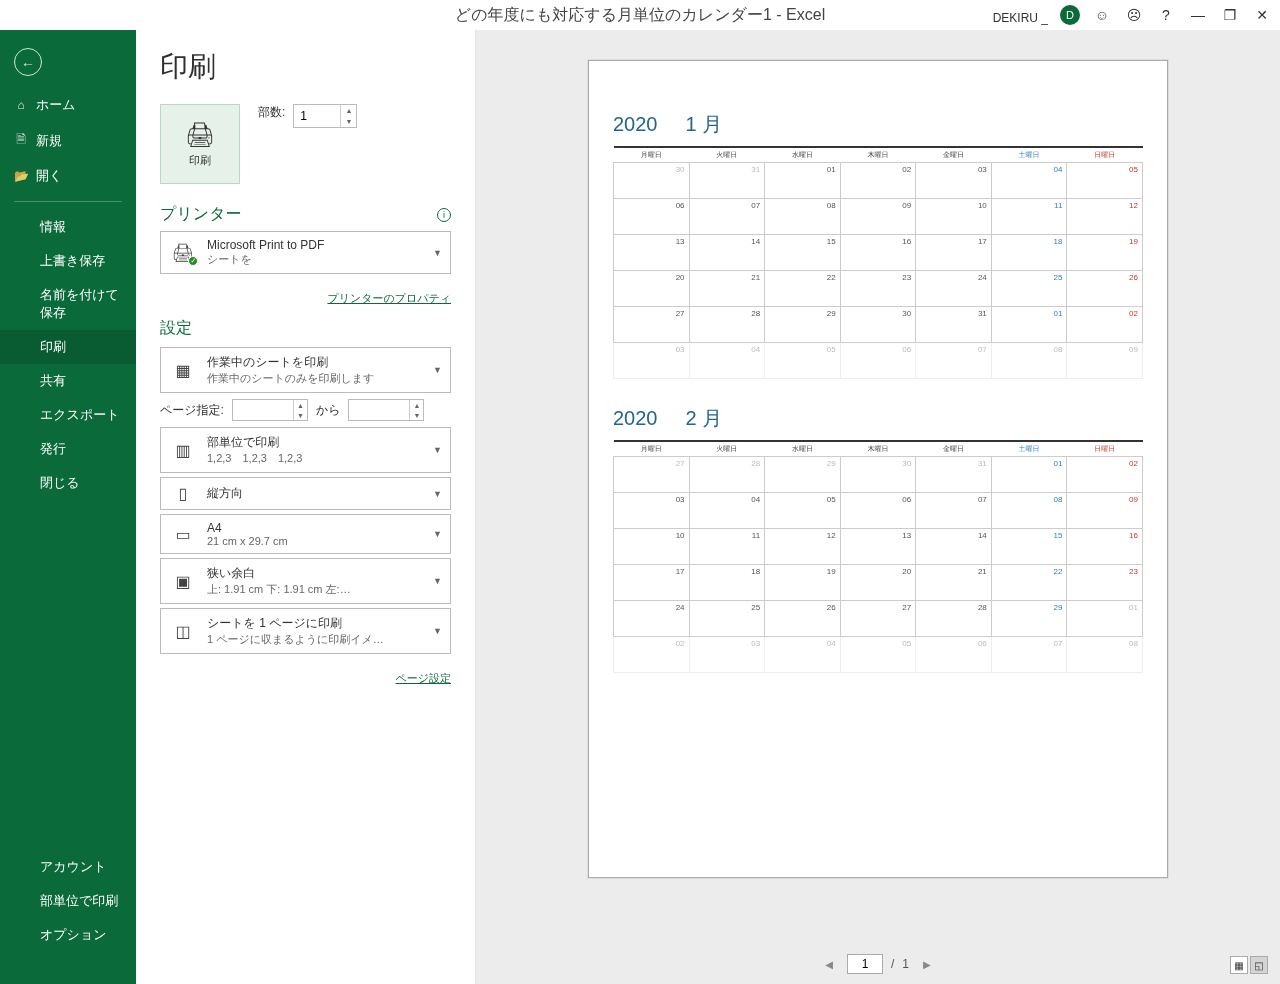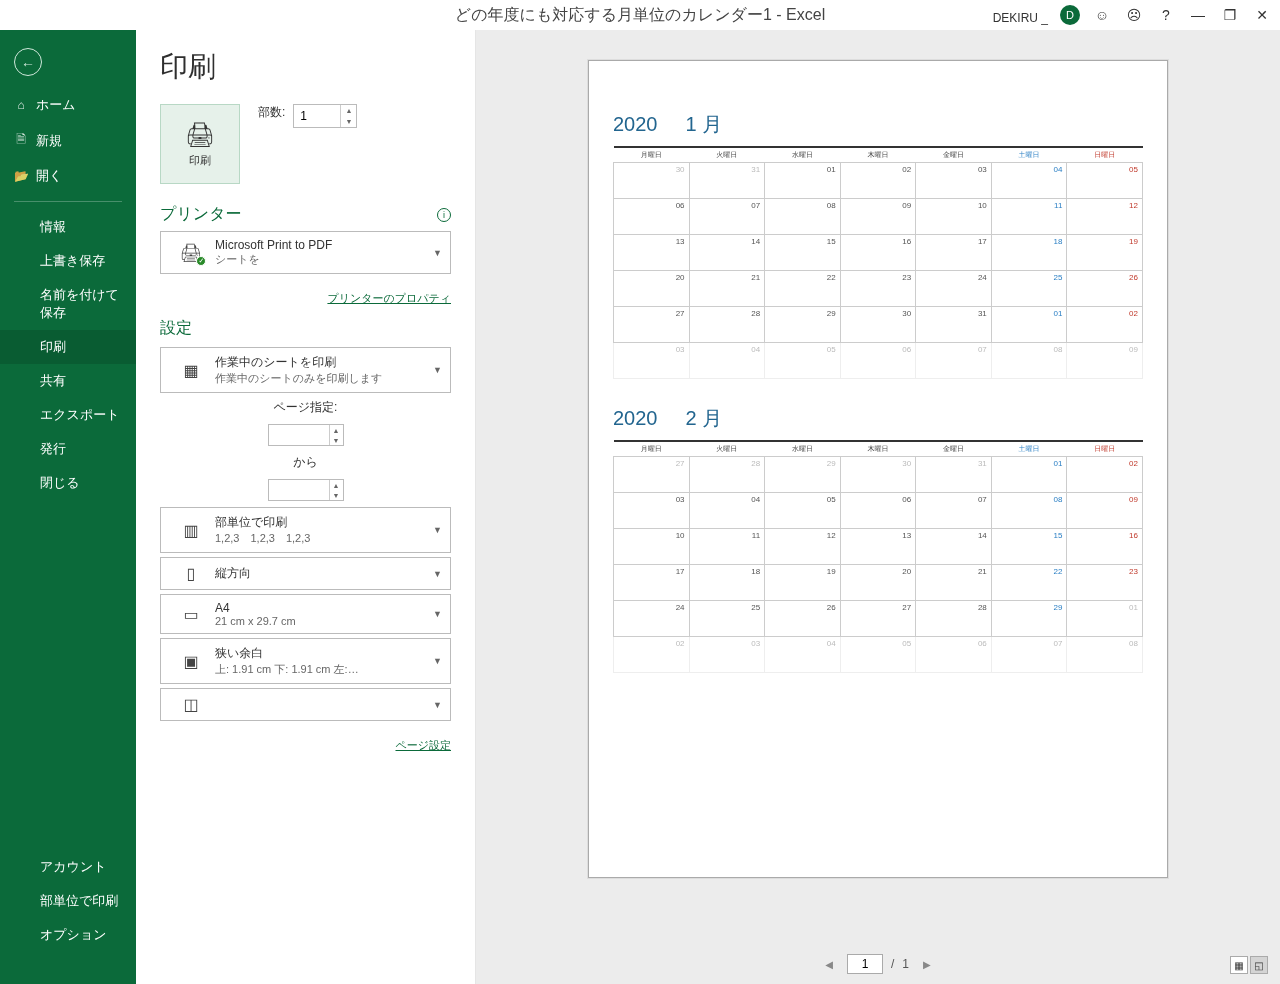--- a/index.html
+++ b/index.html
@@ -36,28 +36,28 @@
 .print-btn .lbl { font-size: 11px; }
 .copies { display: flex; align-items: flex-start; gap: 8px; }
 .copies-label { font-size: 12px; }
 .copies-input { width: 64px; height: 24px; border: 1px solid #bbb; display: flex; align-items: center; }
 .copies-input input { width: 46px; border: none; padding: 0 6px; font-size: 12px; outline: none; }
 .copies-input .spinner { width: 16px; display: flex; flex-direction: column; font-size: 7px; color: #666; }
 .copies-input .spinner div { height: 11px; display:flex; align-items:center; justify-content:center; border-left: 1px solid #ccc; }
 
 .section-heading { color: #0b6a3a; font-size: 16px; margin-top: 20px; margin-bottom: 6px; font-weight: 400; display:flex; align-items:center; justify-content:space-between;}
 .section-heading .info { width:14px; height:14px; border:1px solid #0b6a3a; border-radius:50%; font-size:9px; display:flex; align-items:center; justify-content:center; color:#0b6a3a;}
-.setting-box { border: 1px solid #bbb; background: #fff; display: flex; align-items: center; padding: 6px 16px; gap: 10px; margin-bottom: 4px; position: relative; }
+.setting-box { border: 1px solid #bbb; background: #fff; display: flex; align-items: center; padding: 6px 8px; gap: 10px; margin-bottom: 4px; position: relative; }
 .setting-box .iconcell { width: 28px; display:flex; justify-content:center; align-items:center; font-size:16px; color:#444; }
 .setting-box .textcell { flex: 1; min-width: 0; }
 .setting-box .textcell .t1 { font-size: 12px; color: #333; white-space:nowrap; overflow:hidden; text-overflow:ellipsis;}
 .setting-box .textcell .t2 { font-size: 11px; color: #666; white-space:nowrap; overflow:hidden; text-overflow:ellipsis;}
 .setting-box .dd { position:absolute; right:8px; color:#666; font-size:9px; }
 .link-right { display:block; text-align:right; font-size:11px; color:#0b6a3a; text-decoration:underline; margin-bottom:12px;margin-top:17px; }
-.page-range-row { display:flex; align-items:center; gap:8px; margin:6px 0; font-size:12px;flex-direction:column; }
+.page-range-row { display:flex; align-items:center; gap:8px; margin:6px 0; font-size:12px; }
 .page-range-row .smallinput { width: 76px; height: 22px; border: 1px solid #bbb; display:flex; }
 .page-range-row .smallinput input { flex:1; border:none; font-size:11px; padding:0 4px; outline:none; width: 50px;}
 .page-range-row .smallinput .sp { width:14px; display:flex; flex-direction:column; font-size:7px; color:#666;}
 .page-range-row .smallinput .sp div { flex:1; display:flex; align-items:center; justify-content:center; border-left:1px solid #ccc;}
 .settings-heading-plain { color:#0b6a3a; font-size:16px; margin-top:8px; margin-bottom:8px; font-weight:400;}
 
 
 .preview-pane { flex: 1; background: #ececec; display:flex; flex-direction:column; align-items:center; position:relative; }
 .preview-inner { margin-top: 30px; width: 580px; height: 818px; background:#fff; border:1px solid #aaa; box-shadow:0 0 0 1px #ddd; padding: 50px 24px 24px; }
 .cal-title { font-size: 20px; color:#22658f; margin-bottom:8px;}
@@ -278,20 +278,24 @@
           <div class="t1">狭い余白</div>
           <div class="t2">上: 1.91 cm 下: 1.91 cm 左:…</div>
         </div>
         <div class="dd">▼</div>
       </div>
 
       <div class="setting-box">
         <div class="iconcell">
             <span class="ic-fit"></span>
           </div>
+        <div class="textcell">
+          <div class="t1">シートを 1 ページに印刷</div>
+          <div class="t2">1 ページに収まるように印刷イメ…</div>
+        </div>
         <div class="dd">▼</div>
       </div>
 
       <a class="link-right">ページ設定</a>
     </div>
 
     <div class="preview-pane">
       <div class="preview-inner" id="preview-inner">
       <div class="cal-title">2020<span class="m">1 月</span></div>
           <table class="cal-table">

